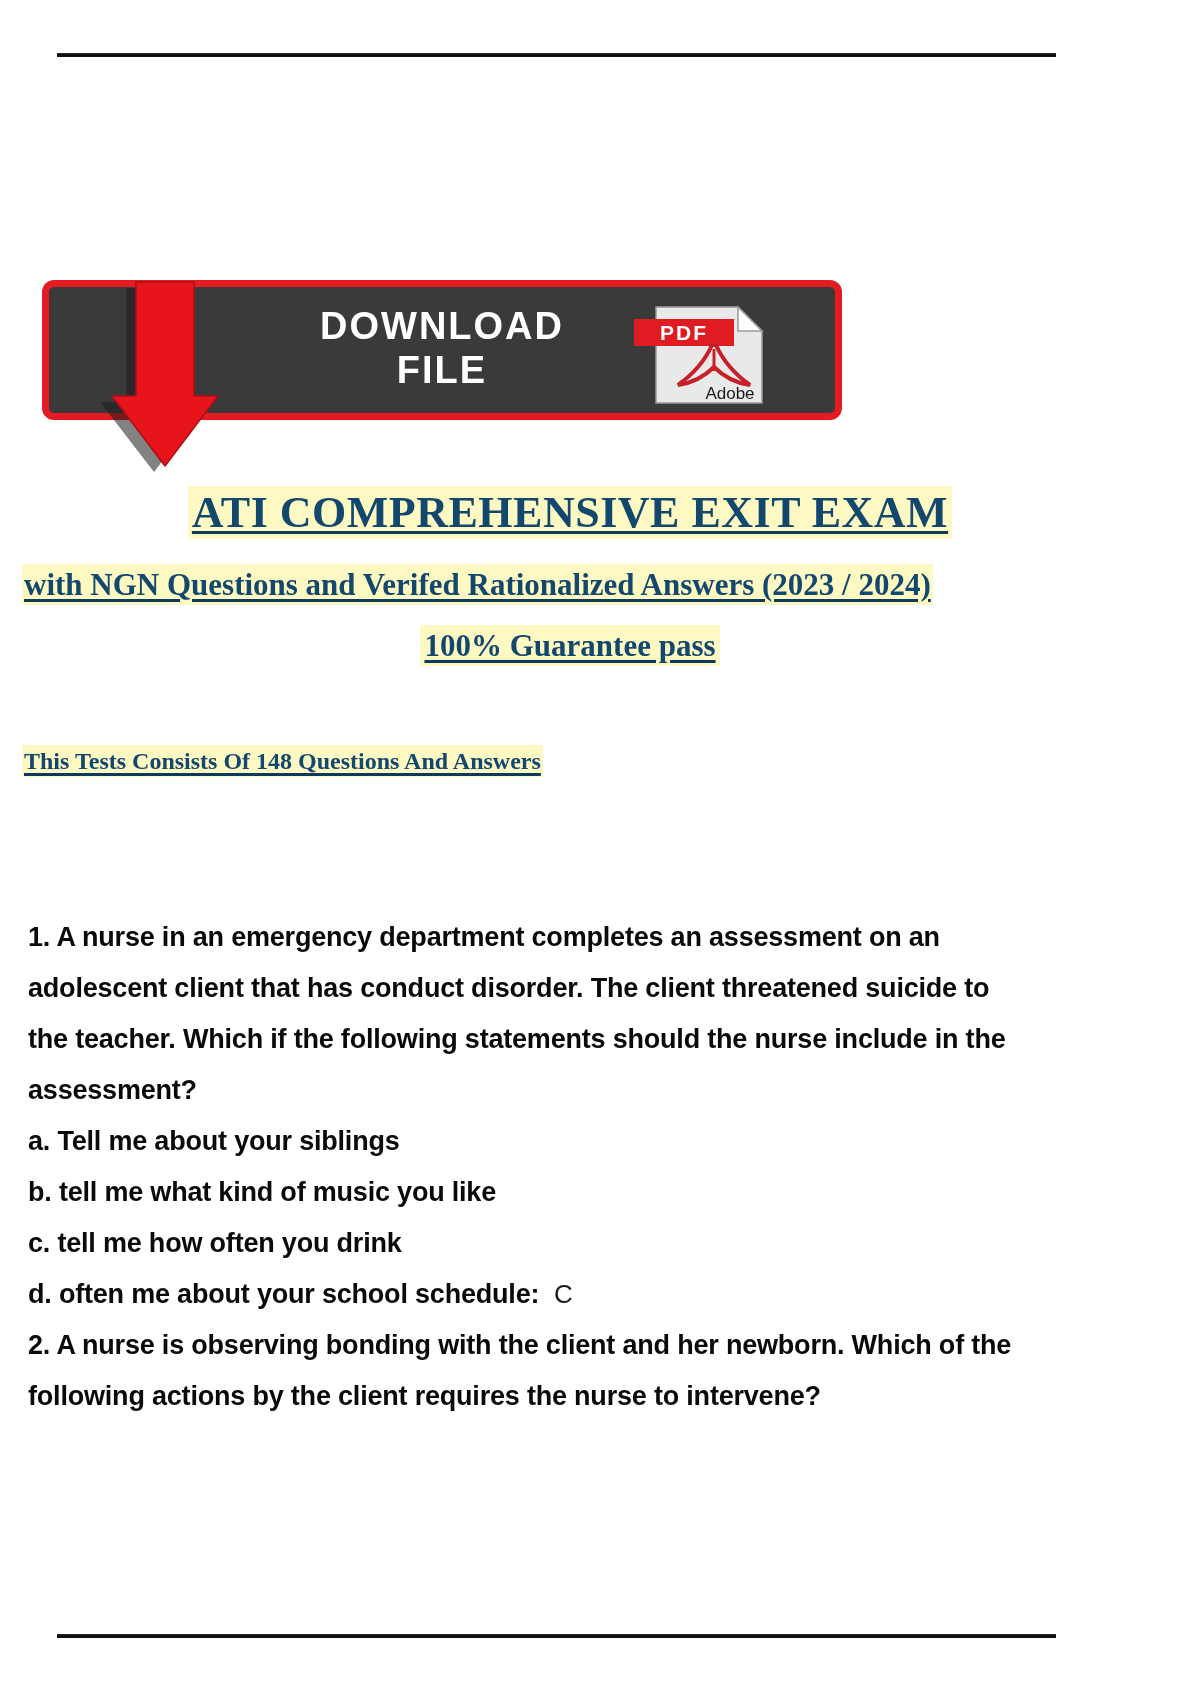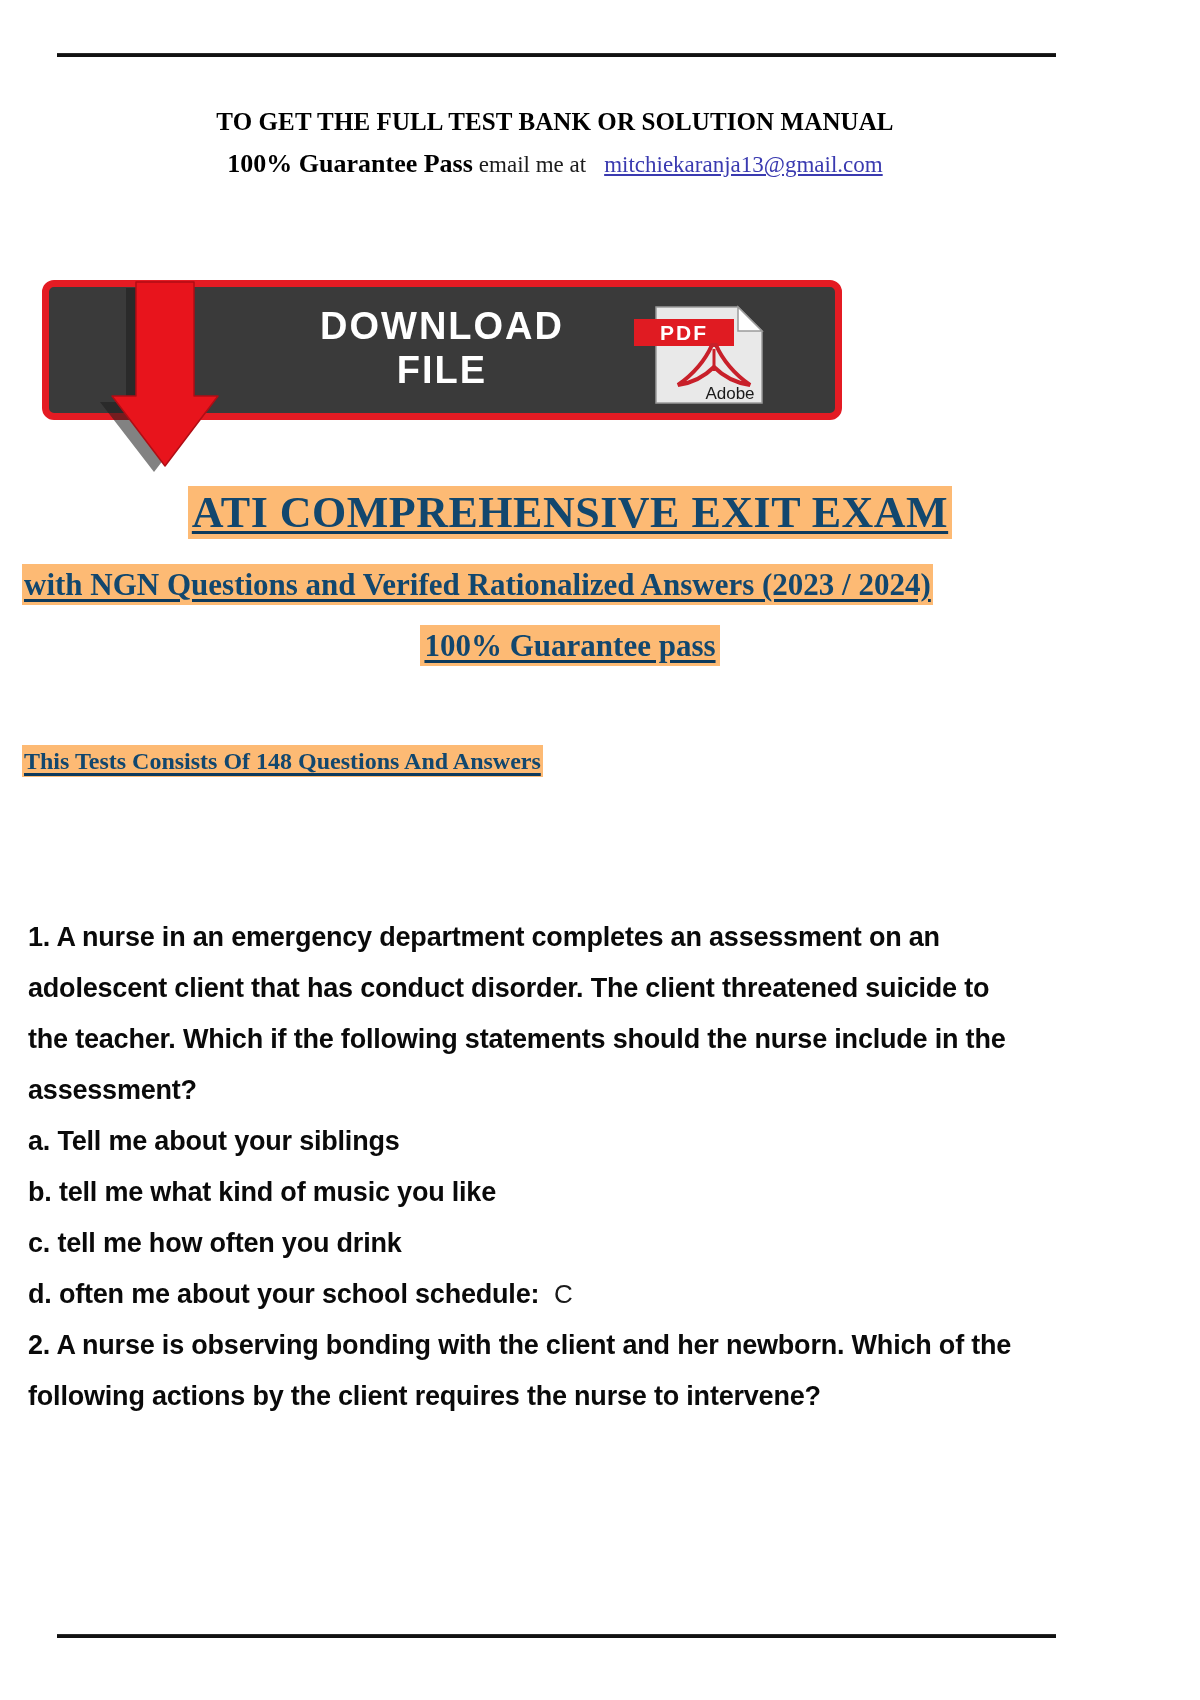--- a/index.html
+++ b/index.html
@@ -136,21 +136,21 @@
     width: 132px;
     height: 100px;
     z-index: 5;
   }
 
   
   .hl-wrap { position: absolute; }
 
   .hl-text {
     display: inline;
-    background: #fdba74;
+    background: #fef9c3;
     color: #12476e;
     font-family: "Liberation Serif", "DejaVu Serif", serif;
     font-weight: bold;
     text-decoration: underline;
     text-decoration-color: #0d3a5c;
     text-underline-offset: 4px;
     text-decoration-thickness: 3px;
     box-decoration-break: clone;
     -webkit-box-decoration-break: clone;
   }
@@ -224,29 +224,20 @@
     color: #1a1a1a;
   }
 </style>
 </head>
 <body>
 
 <div class="page">
 
   <div class="rule rule-top"></div>
 
-  <div class="header">
-    <div class="header-line1">TO GET THE FULL TEST BANK OR SOLUTION MANUAL</div>
-    <div class="header-line2">
-      <span class="hl-bold">100% Guarantee Pass</span>
-      <span class="hl-reg">email me at</span>
-      <span>&nbsp;</span>
-      <span class="hl-link">mitchiekaranja13@gmail.com</span>
-    </div>
-  </div>
 
   <div class="download-banner">
     <div class="dl-outer"></div>
 
     <div class="dl-text">
       <div>DOWNLOAD</div>
       <div>FILE</div>
     </div>
 
     <svg class="dl-arrow-shadow" viewBox="0 0 112 192">

